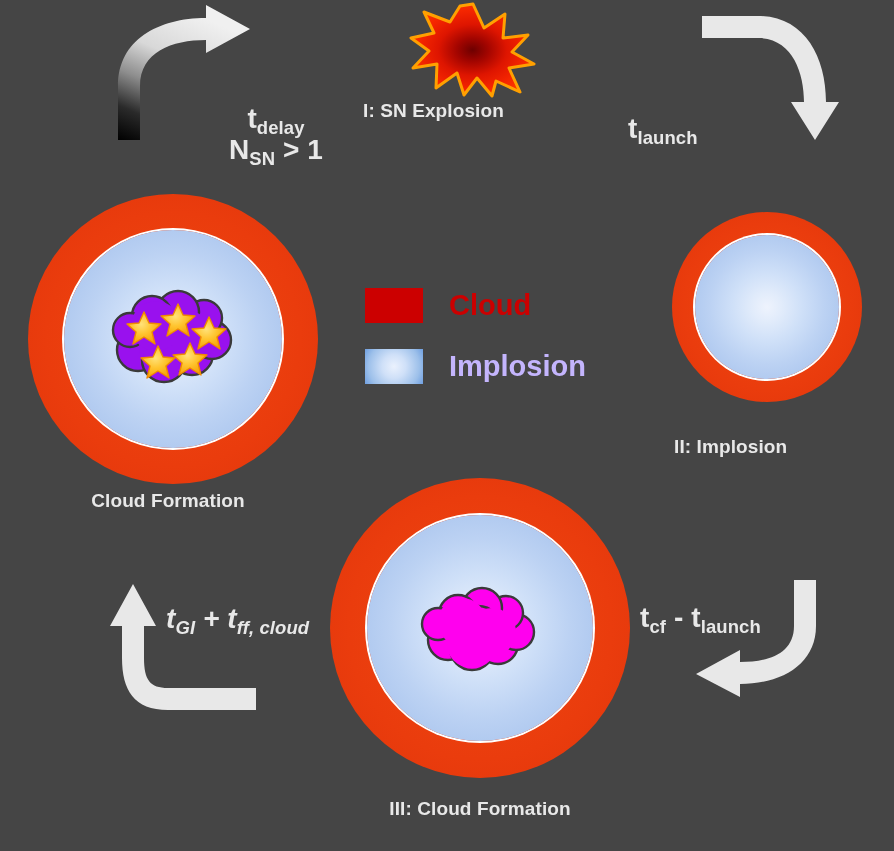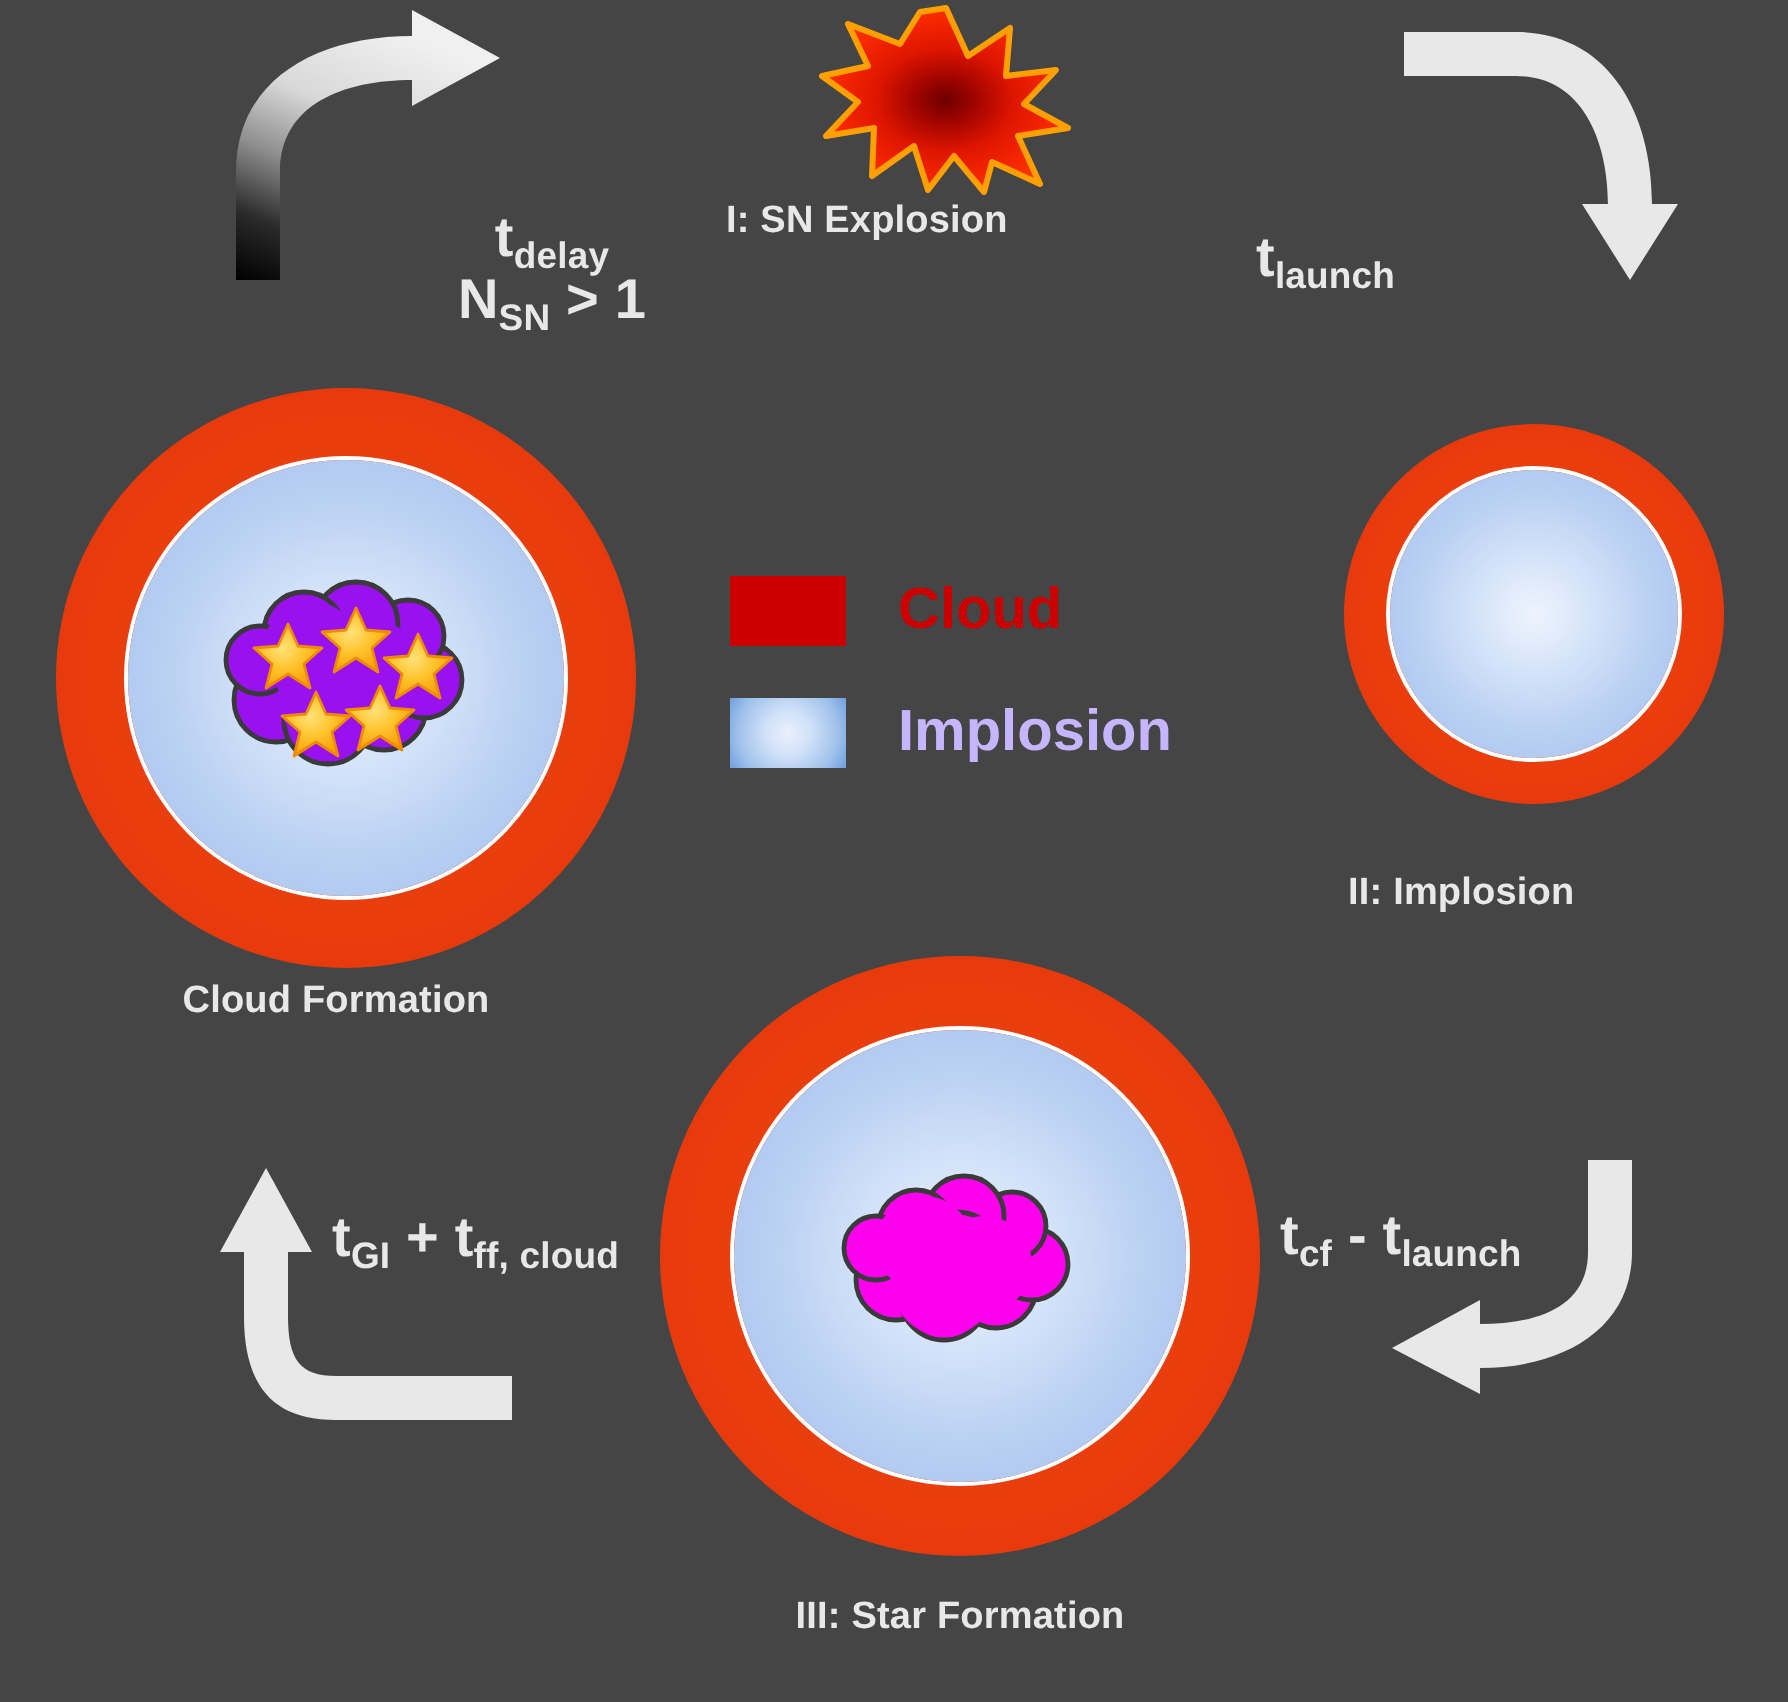--- a/index.html
+++ b/index.html
@@ -163,26 +163,26 @@
         <circle cx="20" cy="38" r="16"></circle>
         <circle cx="60" cy="44" r="24"></circle>
       </g>
       <g fill="#ff00ee">
         <circle cx="54" cy="56" r="26"></circle>
         <circle cx="74" cy="46" r="24"></circle>
         <circle cx="44" cy="36" r="24"></circle>
       </g>
     </svg>
   </div>
-  <div class="lbl stage-title" style="left:330px; top:798px; width:300px; text-align:center;">III: Star Formation</div>
+  <div class="lbl stage-title" style="left:330px; top:798px; width:300px; text-align:center;">III: Cloud Formation</div>
 
   <svg class="abs-svg" style="left:108px; top:582px;" width="150" height="130" viewBox="0 0 150 130">
     <path d="M148,128 L60,128 C26,128 14,108 14,76 L14,44 L2,44 L25,2 L48,44 L36,44 L36,76 C36,98 42,106 60,106 L148,106 Z" fill="#e8e8e8"></path>
   </svg>
-  <div class="lbl time-lbl" style="left:166px; top:603px;"><span>t</span><span class="sub">GI</span><span> + </span><span>t</span><span class="sub">ff, cloud</span></div>
+  <div class="lbl time-lbl" style="left:166px; top:603px;font-style:italic;"><span>t</span><span class="sub">GI</span><span> + </span><span>t</span><span class="sub">ff, cloud</span></div>
 
   <div class="system" style="left:28px; top:194px; width:290px; height:290px;">
     <div class="shock"></div>
     <div class="implosion" style="left:36px; top:36px; width:218px; height:218px;"></div>
     <svg class="abs-svg" style="left:82px; top:92px;" width="126" height="106" viewBox="0 0 126 106">
       <g stroke="#3a3a3a" stroke-width="2.4" fill="#9911ee">
         <circle cx="28" cy="64" r="21"></circle>
         <circle cx="54" cy="74" r="22"></circle>
         <circle cx="82" cy="68" r="21"></circle>
         <circle cx="102" cy="54" r="19"></circle>

